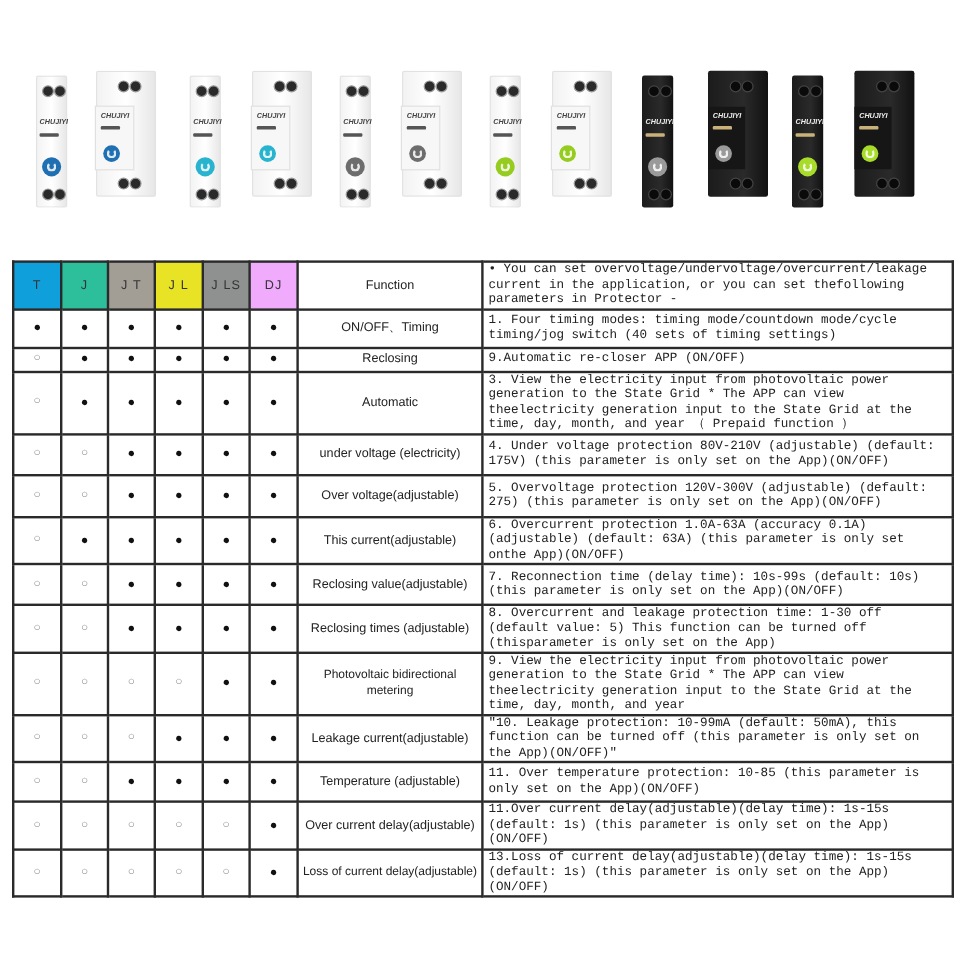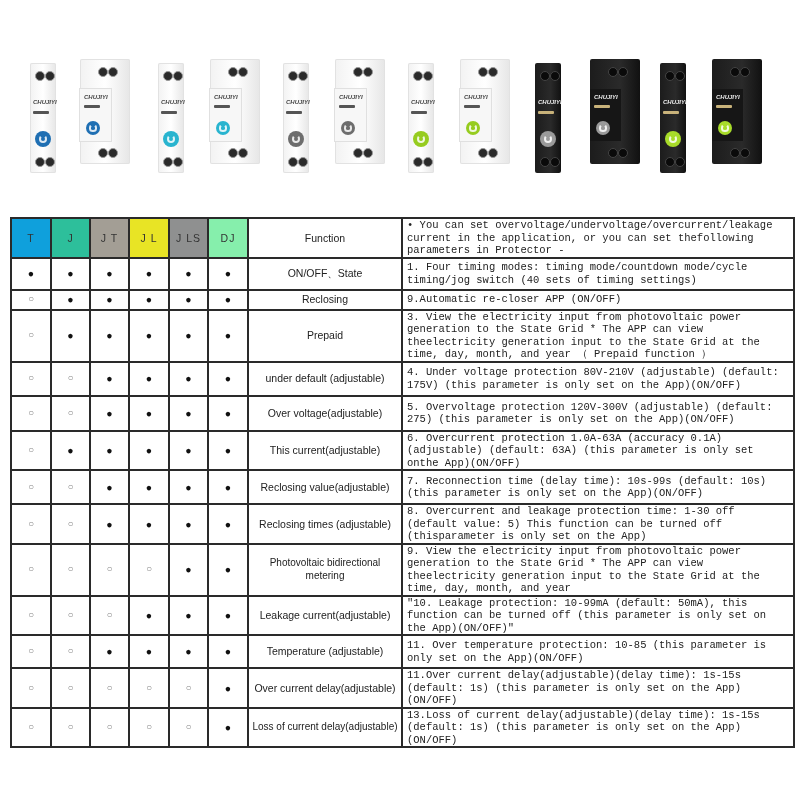--- a/index.html
+++ b/index.html
@@ -178,62 +178,62 @@
       <col style="width:154px">
       <col style="width:392px">
   </colgroup>
   <tbody id="tbody">
     <tr style="height:34px">
       <td class="hcol" style="background: rgb(15, 160, 220);">T</td>
       <td class="hcol" style="background: rgb(45, 191, 155);">J</td>
       <td class="hcol" style="background: rgb(163, 158, 149);">J T</td>
       <td class="hcol" style="background: rgb(232, 228, 37);">J L</td>
       <td class="hcol" style="background: rgb(143, 144, 144);">J LS</td>
-      <td class="hcol" style="background: #86efac;">DJ</td>
+      <td class="hcol" style="background: #f0abfc;">DJ</td>
       <td class="fn">Function</td>
       <td class="desc">• You can set overvoltage/undervoltage/overcurrent/leakage current in the application, or you can set thefollowing parameters in Protector -</td>
     </tr>
   <tr style="height: 32px;">
         <td class="mark">●</td>
         <td class="mark">●</td>
         <td class="mark">●</td>
         <td class="mark">●</td>
         <td class="mark">●</td>
         <td class="mark">●</td>
-        <td class="fn">ON/OFF、State</td>
+        <td class="fn">ON/OFF、Timing</td>
         <td class="desc">1. Four timing modes: timing mode/countdown mode/cycle timing/jog switch (40 sets of timing settings)</td>
       </tr>
       <tr style="height: 20px;">
         <td class="mark off">○</td>
         <td class="mark">●</td>
         <td class="mark">●</td>
         <td class="mark">●</td>
         <td class="mark">●</td>
         <td class="mark">●</td>
         <td class="fn">Reclosing</td>
         <td class="desc">9.Automatic re-closer APP (ON/OFF)</td>
       </tr>
       <tr style="height: 49px;">
         <td class="mark off">○</td>
         <td class="mark">●</td>
         <td class="mark">●</td>
         <td class="mark">●</td>
         <td class="mark">●</td>
         <td class="mark">●</td>
-        <td class="fn">Prepaid</td>
+        <td class="fn">Automatic</td>
         <td class="desc">3. View the electricity input from photovoltaic power generation to the State Grid * The APP can view theelectricity generation input to the State Grid at the time, day, month, and year （ Prepaid function ）</td>
       </tr>
       <tr style="height: 34px;">
         <td class="mark off">○</td>
         <td class="mark off">○</td>
         <td class="mark">●</td>
         <td class="mark">●</td>
         <td class="mark">●</td>
         <td class="mark">●</td>
-        <td class="fn">under default (adjustable)</td>
+        <td class="fn">under voltage (electricity)</td>
         <td class="desc">4. Under voltage protection 80V-210V (adjustable) (default: 175V) (this parameter is only set on the App)(ON/OFF)</td>
       </tr>
       <tr style="height: 35px;">
         <td class="mark off">○</td>
         <td class="mark off">○</td>
         <td class="mark">●</td>
         <td class="mark">●</td>
         <td class="mark">●</td>
         <td class="mark">●</td>
         <td class="fn">Over voltage(adjustable)</td>

